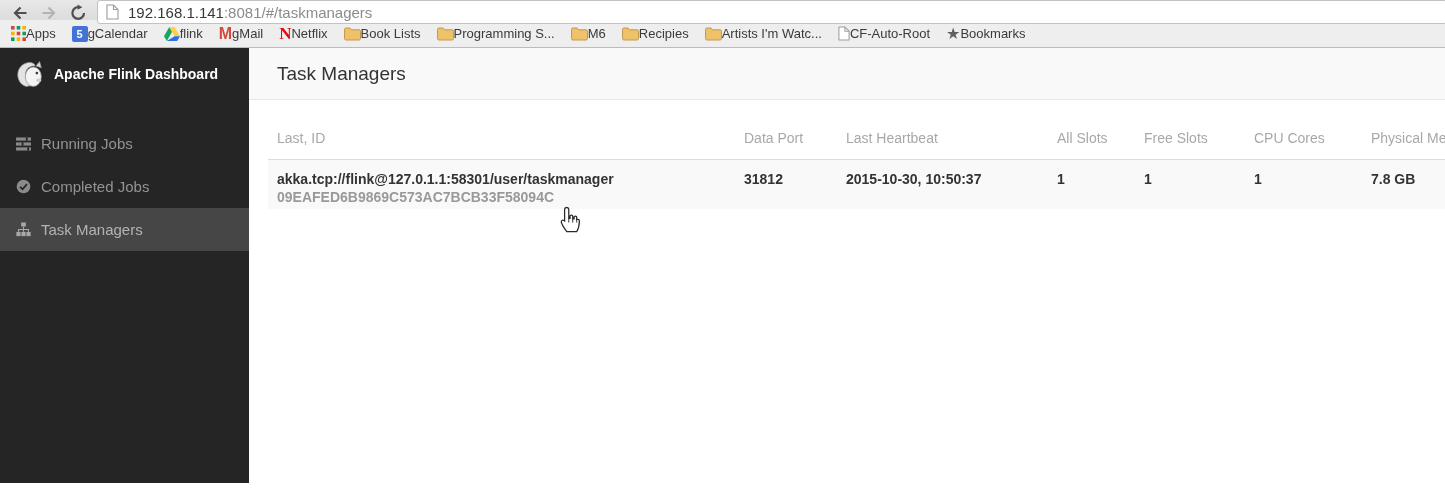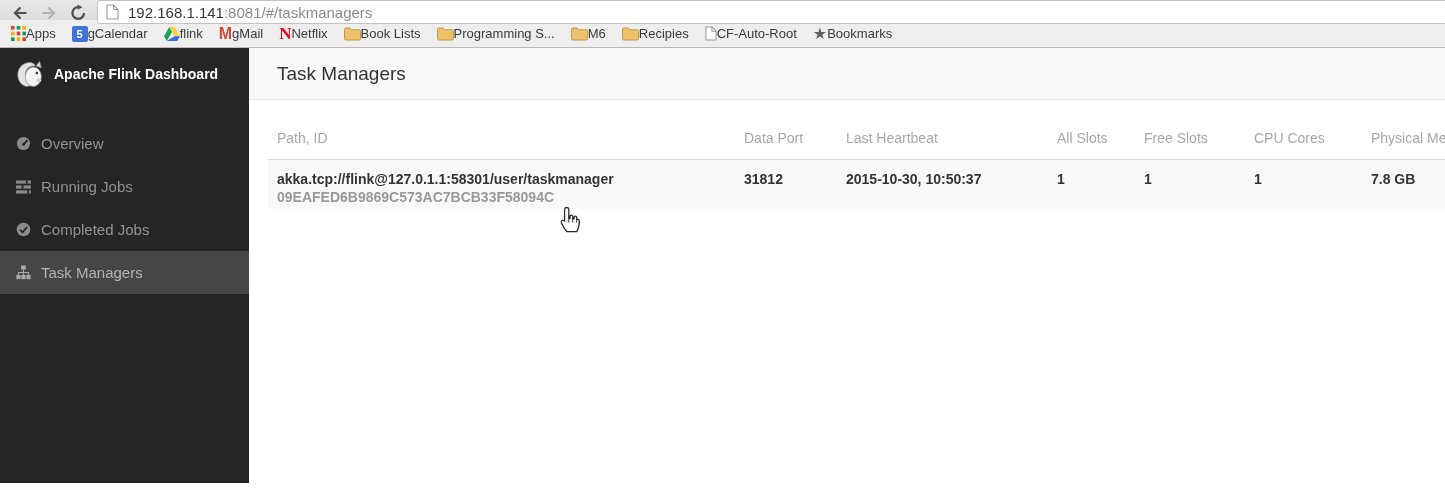--- a/index.html
+++ b/index.html
@@ -140,20 +140,26 @@
     <span>M6</span>
   </div>
 
   <div class="bookmark">
     <svg width="17" height="14" viewBox="0 0 17 14">
         <path d="M0.5 2.5 Q0.5 1 2 1 H6 L7.5 2.8 H15 Q16.5 2.8 16.5 4.3 V11.5 Q16.5 13 15 13 H2 Q0.5 13 0.5 11.5 Z" fill="var(--folder-tan,#efc169)" stroke="var(--folder-outline,#c09a4f)"></path>
       </svg>
     <span>Recipies</span>
   </div>
 
+  <div class="bookmark">
+    <svg width="17" height="14" viewBox="0 0 17 14">
+        <path d="M0.5 2.5 Q0.5 1 2 1 H6 L7.5 2.8 H15 Q16.5 2.8 16.5 4.3 V11.5 Q16.5 13 15 13 H2 Q0.5 13 0.5 11.5 Z" fill="var(--folder-tan,#efc169)" stroke="var(--folder-outline,#c09a4f)"></path>
+      </svg>
+    <span>Artists I'm Watc...</span>
+  </div>
 
 
   <div class="bookmark">
     <svg width="12" height="15" viewBox="0 0 13 16">
       <path d="M1 1 h6.5 l4.5 4.5 V15 H1 Z" fill="#fff" stroke="#9b9b9b" stroke-width="1.1"></path>
       <path d="M7.5 1 v4.5 H12" fill="none" stroke="#9b9b9b" stroke-width="1.1"></path>
     </svg>
     <span>CF-Auto-Root</span>
   </div>
 
@@ -174,30 +180,20 @@
         <ellipse cx="24" cy="22" rx="9" ry="11" fill="#f4f4f4" stroke="#8f8f8f" stroke-width="0.8"></ellipse>
         <path d="M27 10 L31 5 L33 12 Z" fill="#dcdcdc" stroke="#8f8f8f" stroke-width="0.8"></path>
         <circle cx="28" cy="18" r="1.5" fill="#3a3a3a"></circle>
         <ellipse cx="30" cy="26" rx="3" ry="2" fill="#cfcfcf"></ellipse>
       </svg>
       <span class="sidebar-title">Apache Flink Dashboard</span>
     </div>
 
     <div class="side-nav">
 
-      <div class="nav-item">
-        <span class="ni-icon">
-          <svg width="15" height="15" viewBox="0 0 16 16">
-              <circle cx="8" cy="8" r="7" fill="currentColor"></circle>
-              <line x1="8" y1="9" x2="12.2" y2="4.4" stroke="#252525" stroke-width="2"></line>
-              <circle cx="8" cy="9" r="1.4" fill="#252525"></circle>
-            </svg>
-        </span>
-        <span>Overview</span>
-      </div>
 
       <div class="nav-item">
         <span class="ni-icon">
           <svg width="15" height="14" viewBox="0 0 16 15">
               <rect x="0" y="0.5" width="16" height="3.4" fill="currentColor"></rect>
               <rect x="0" y="5.8" width="16" height="3.4" fill="currentColor"></rect>
               <rect x="0" y="11.1" width="16" height="3.4" fill="currentColor"></rect>
               <rect x="10.5" y="0.5" width="2" height="3.4" fill="#252525"></rect>
               <rect x="6" y="5.8" width="2" height="3.4" fill="#252525"></rect>
               <rect x="12" y="11.1" width="2" height="3.4" fill="#252525"></rect>
@@ -244,21 +240,21 @@
           <col style="width:467px">
             <col style="width:102px">
             <col style="width:211px">
             <col style="width:87px">
             <col style="width:110px">
             <col style="width:117px">
             <col style="width:186px">
         </colgroup>
         <thead>
           <tr>
-            <th>Path, ID</th>
+            <th>Last, ID</th>
             <th>Data Port</th>
             <th>Last Heartbeat</th>
             <th>All Slots</th>
             <th>Free Slots</th>
             <th>CPU Cores</th>
             <th>Physical Memory</th>
           </tr>
         </thead>
         <tbody>
           <tr class="data-row">

